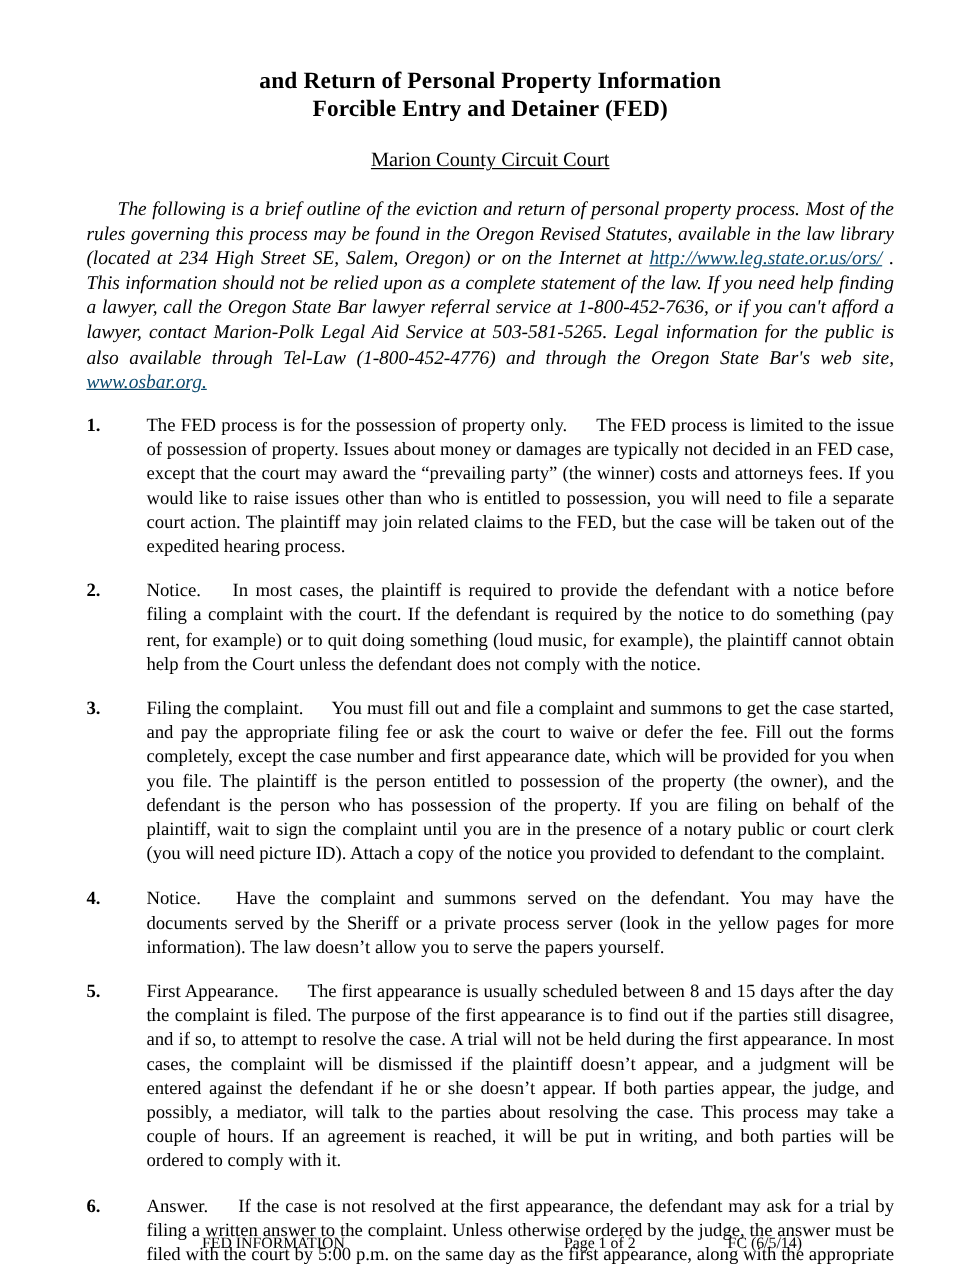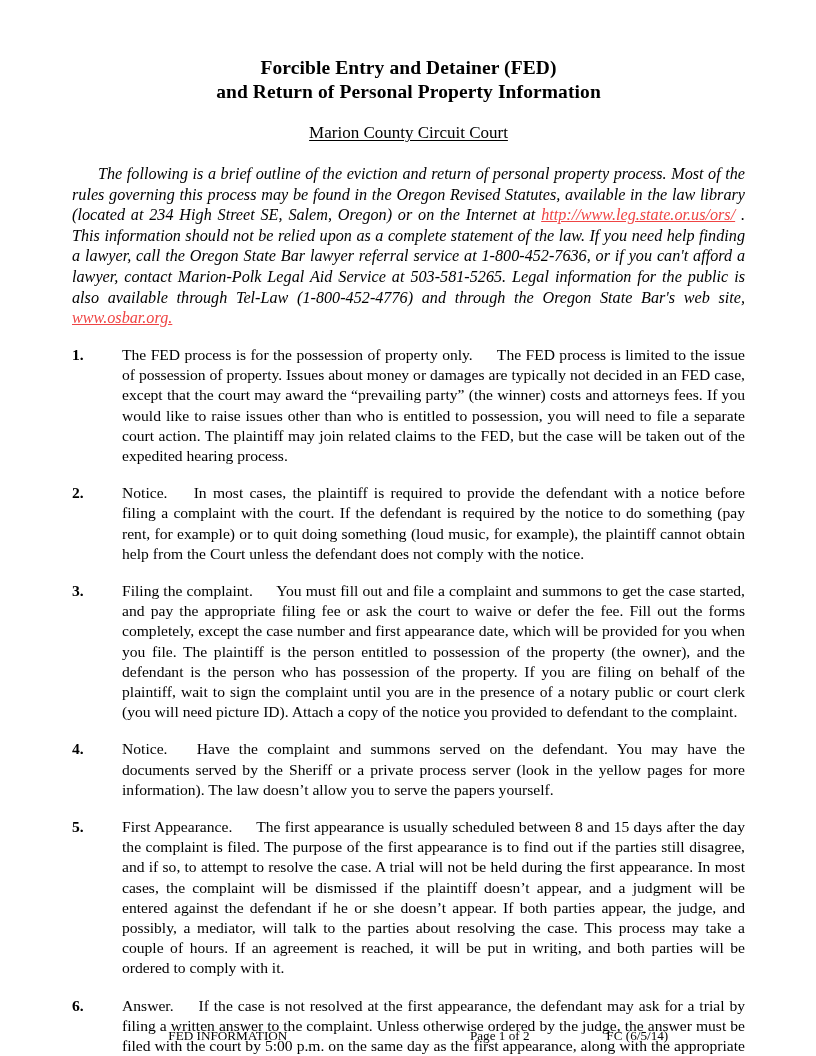--- a/index.html
+++ b/index.html
@@ -52,21 +52,21 @@
   .intro {
     margin-top: 21px;
     font-style: italic;
     font-size: 16.2px;
     line-height: 20.6px;
     text-align: justify;
     text-indent: 26px;
   }
   .intro a,
   .link {
-    color: #ef4444;
+    color: #0c4a6e;
     text-decoration: underline;
     font-style: italic;
   }
 
   
   .items {
     margin-top: 16px;
   }
   .item {
     display: flex;
@@ -110,22 +110,22 @@
   .footer-right  { flex: 1 1 auto; text-align: center; }
 </style>
 </head>
 <body>
 
 <div class="page">
 
   <div class="content">
 
     <div class="title-block">
+      <div class="doc-title-line">and Return of Personal Property Information</div>
       <div class="doc-title-line">Forcible Entry and Detainer (FED)</div>
-      <div class="doc-title-line">and Return of Personal Property Information</div>
       <div class="court-name">Marion County Circuit Court</div>
     </div>
 
     <p class="intro"><span>The following is a brief outline of the eviction and return of personal property process.  Most of the rules governing this process may be found in the Oregon Revised Statutes, available in the law library (located at 234 High Street SE, Salem, Oregon) or on the Internet at </span><a class="link" href="#">http://www.leg.state.or.us/ors/</a><span> . This information should not be relied upon as a complete statement of the law. If you need help finding a lawyer, call the Oregon State Bar lawyer referral service at 1-800-452-7636, or if you can't afford a lawyer, contact Marion-Polk Legal Aid Service at 503-581-5265. Legal information for the public is also available through Tel-Law (1-800-452-4776) and through the Oregon State Bar's web site, </span><a class="link" href="#">www.osbar.org.</a></p>
 
     <div class="items">
 
       <div class="item">
         <div class="item-num">1.</div>
         <div class="item-body"><span class="item-lead">The FED process is for the possession of property only.</span><span class="item-text">  The FED process is limited to the issue of possession of property.  Issues about money or damages are typically not decided in an FED case, except that the court may award the “prevailing party” (the winner) costs and attorneys fees.  If you would like to raise issues other than who is entitled to possession, you will need to file a separate court action.  The plaintiff may join related claims to the FED, but the case will be taken out of the expedited hearing process.</span></div>

